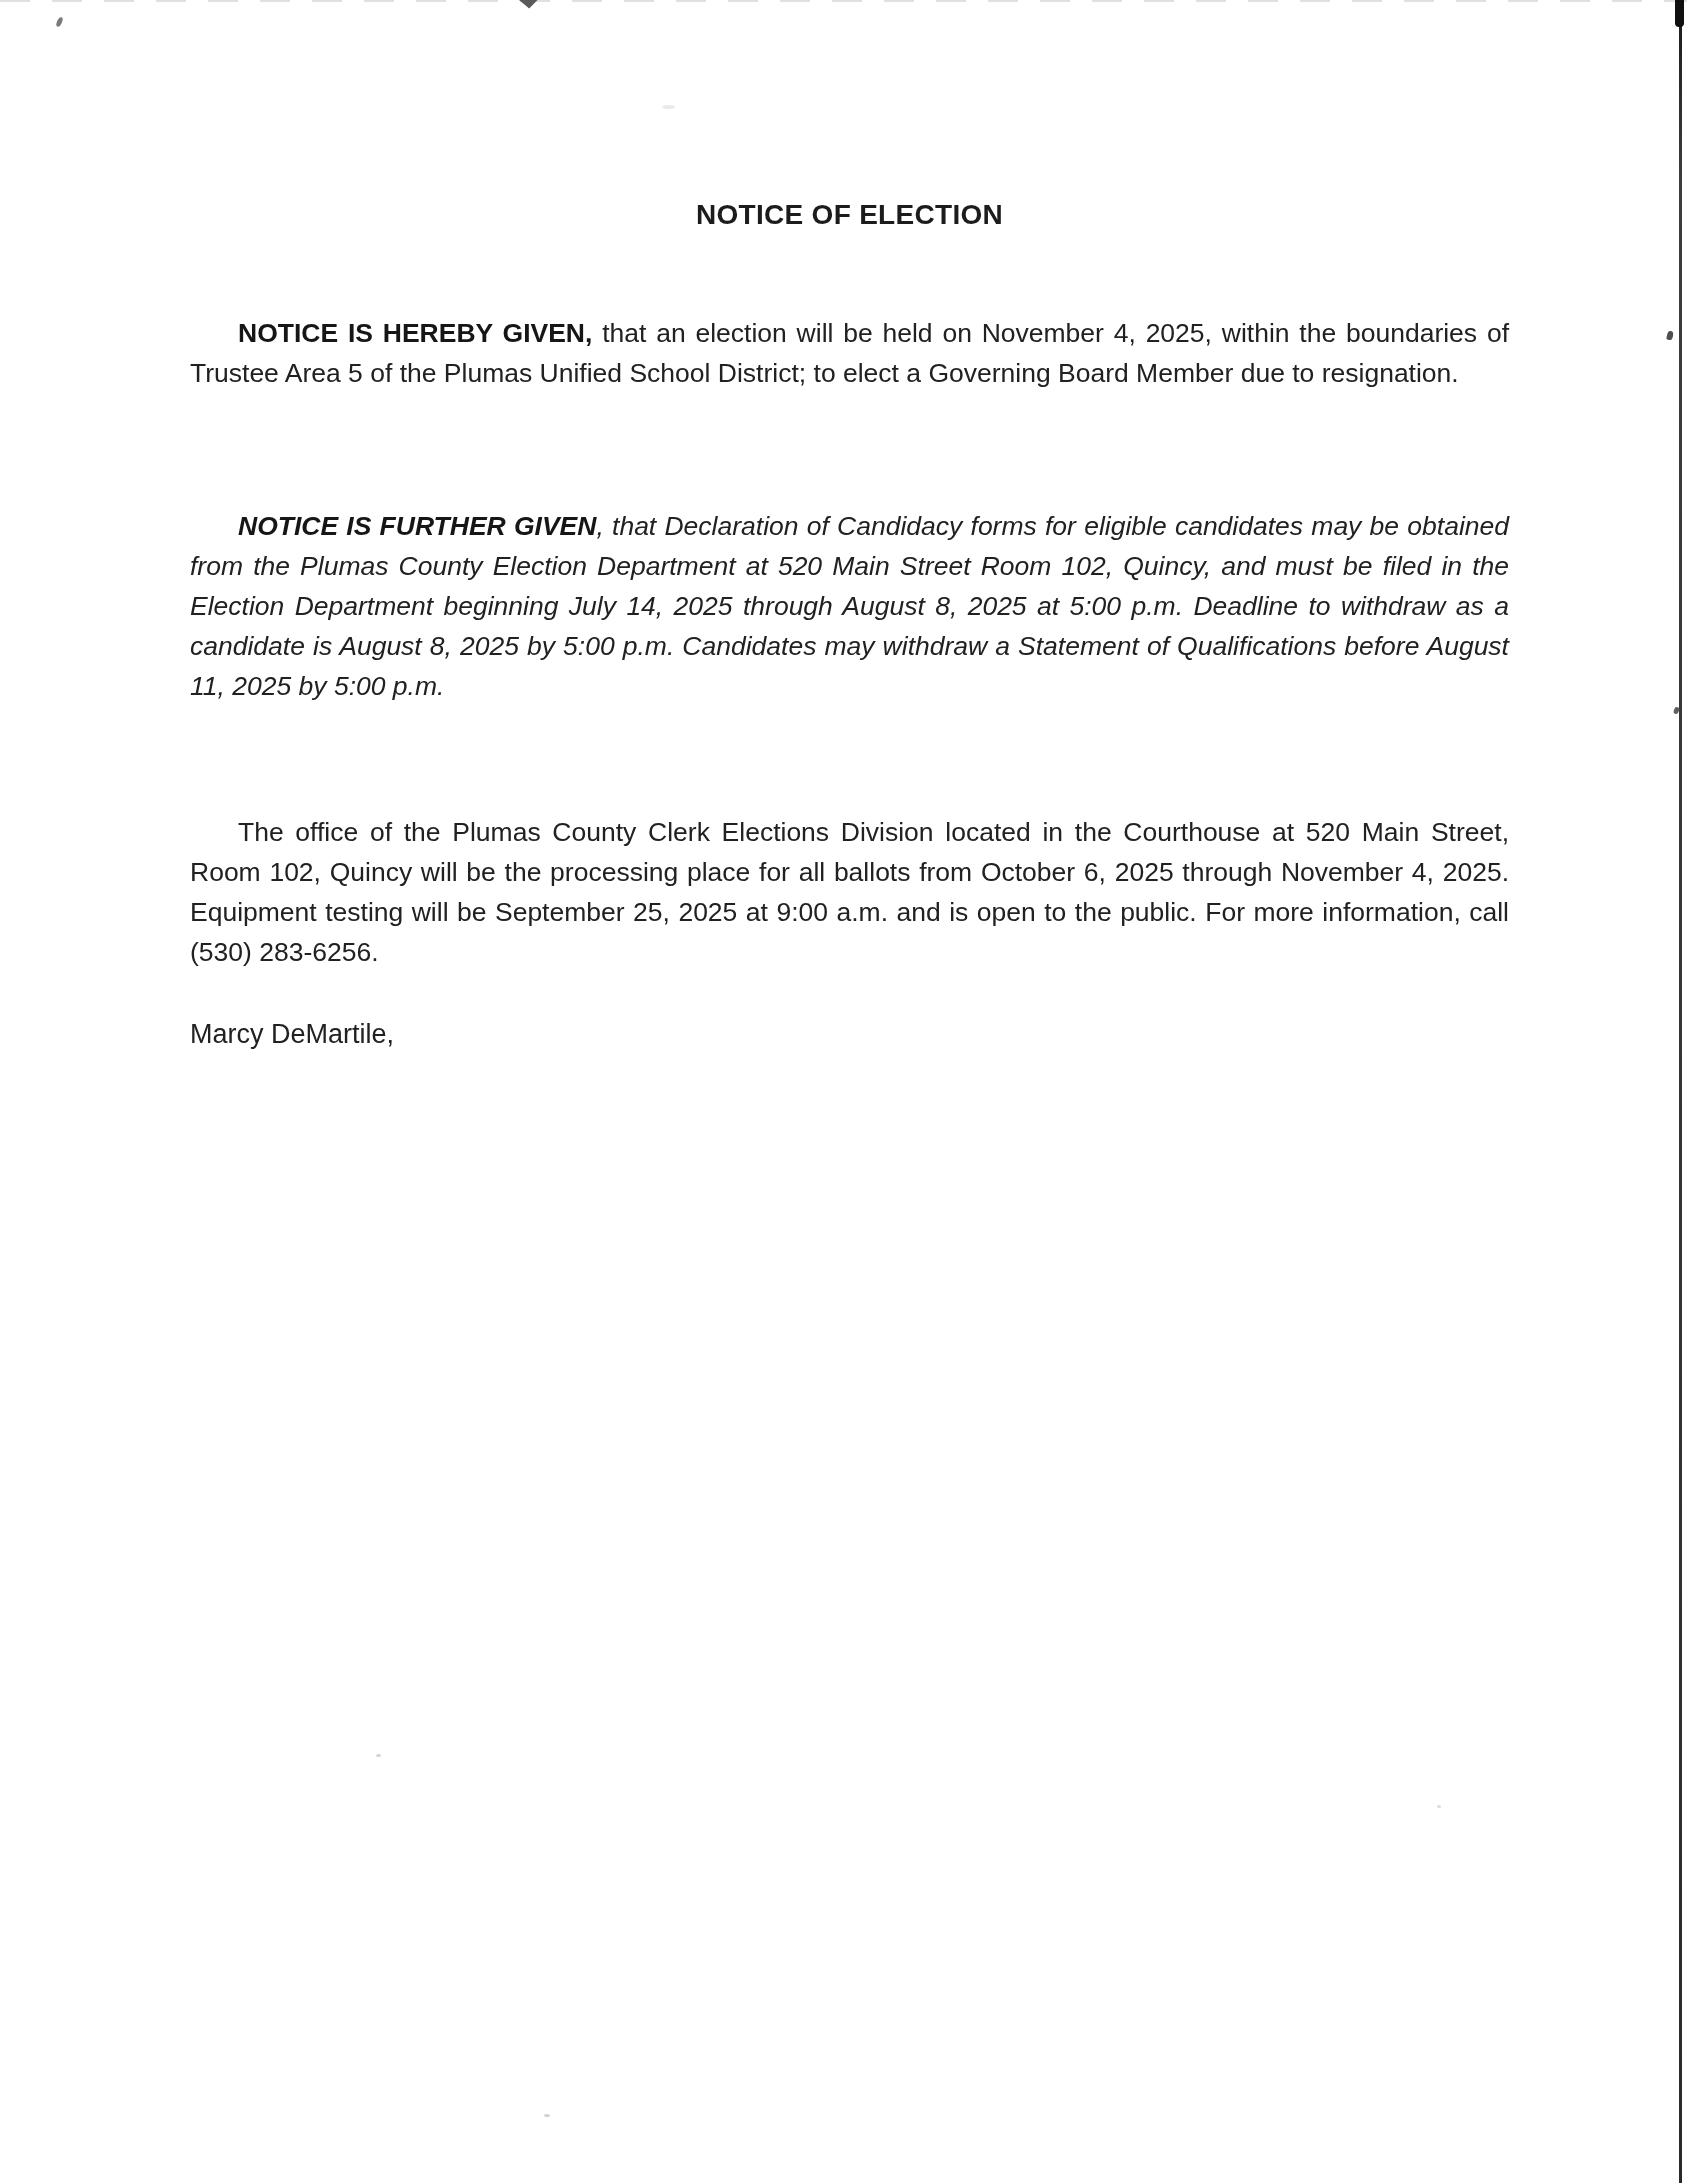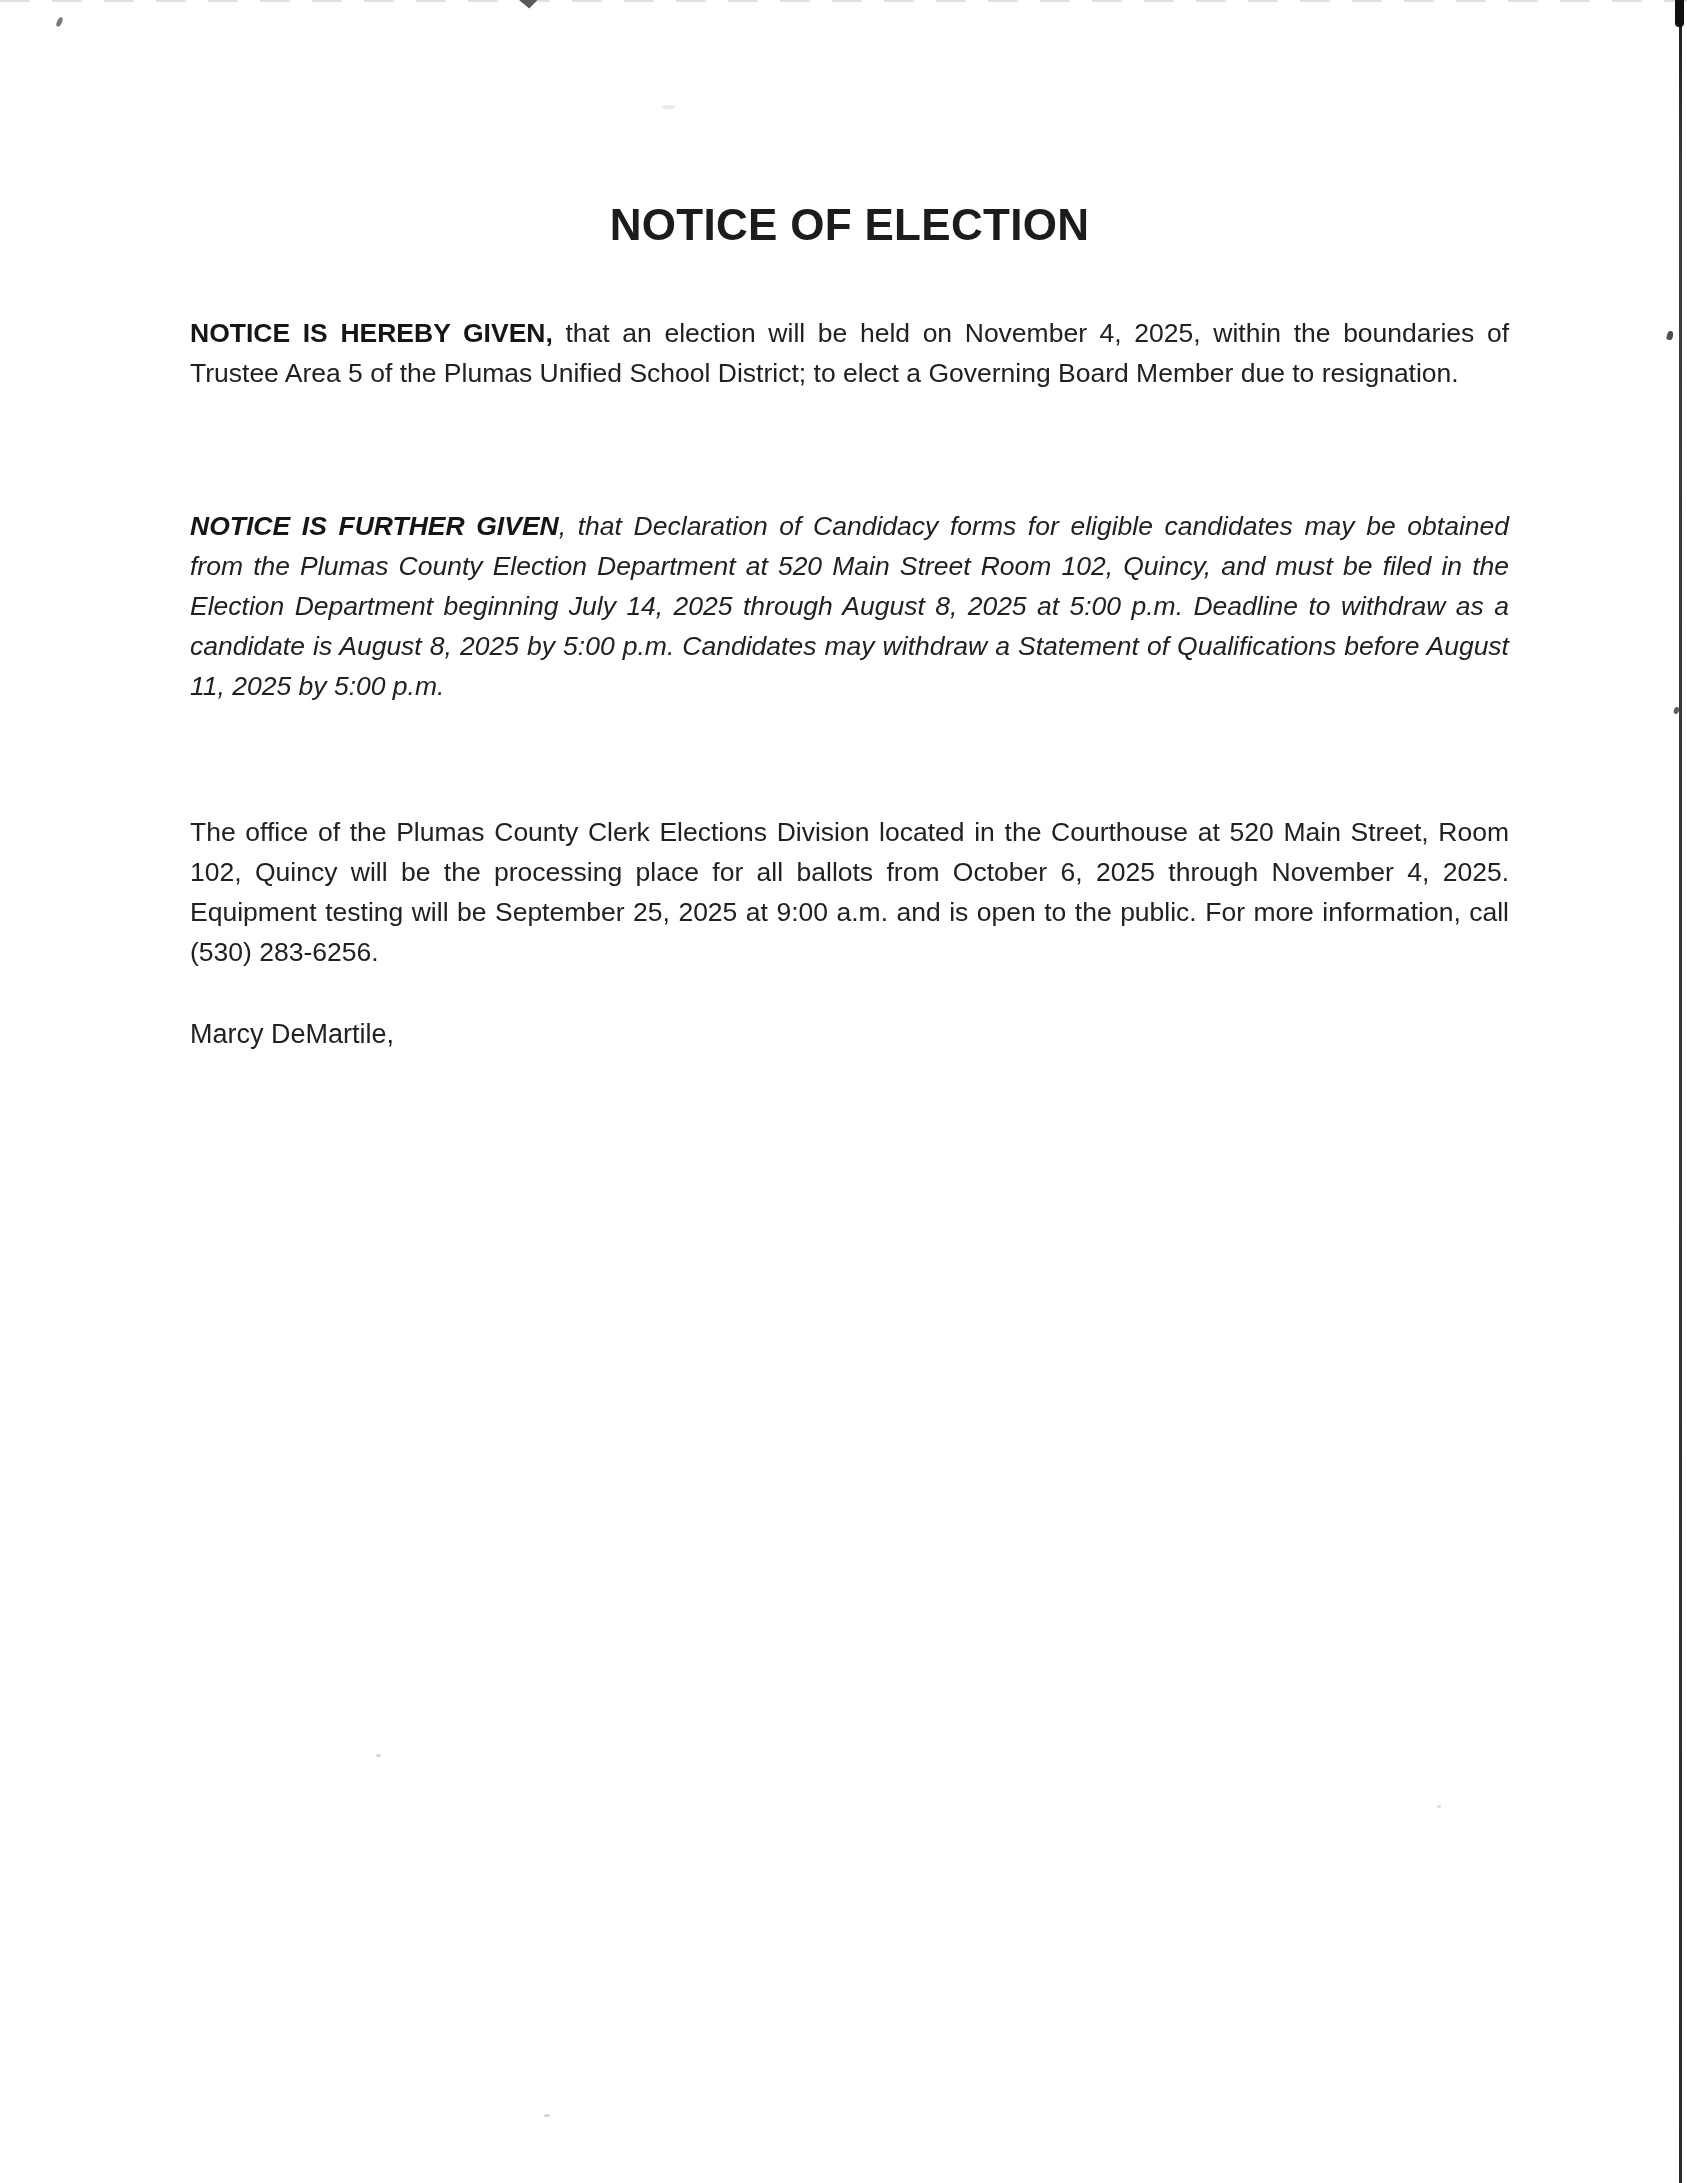--- a/index.html
+++ b/index.html
@@ -15,36 +15,36 @@
     overflow: hidden;
     font-family: "Liberation Sans", sans-serif;
     color: #1e1e1e;
   }
   .doc-title {
     position: absolute;
     left: 190px;
     width: 1319px;
     top: 180px;
     text-align: center;
-    font-size: 44px;
+    font-size: 28px;
     font-weight: bold;
     line-height: 32px;
     letter-spacing: 0.3px;
     color: #1c1c1c;
   }
   .para {
     position: absolute;
     left: 190px;
     width: 1319px;
     font-size: 26.5px;
     line-height: 40px;
     text-align: justify;
     color: #212121;
   }
-  .para b { color: #161616; }
+  .para b { color: #161616; margin-left: 48px; }
   .para-1 { top: 286px; }
   .para-2 { top: 479px; font-style: italic; }
   .para-3 { top: 785px; }
   .sig-block {
     position: absolute;
     left: 190px;
     width: 1319px;
     top: 1014px;
     font-size: 27px;
     line-height: 40px;

